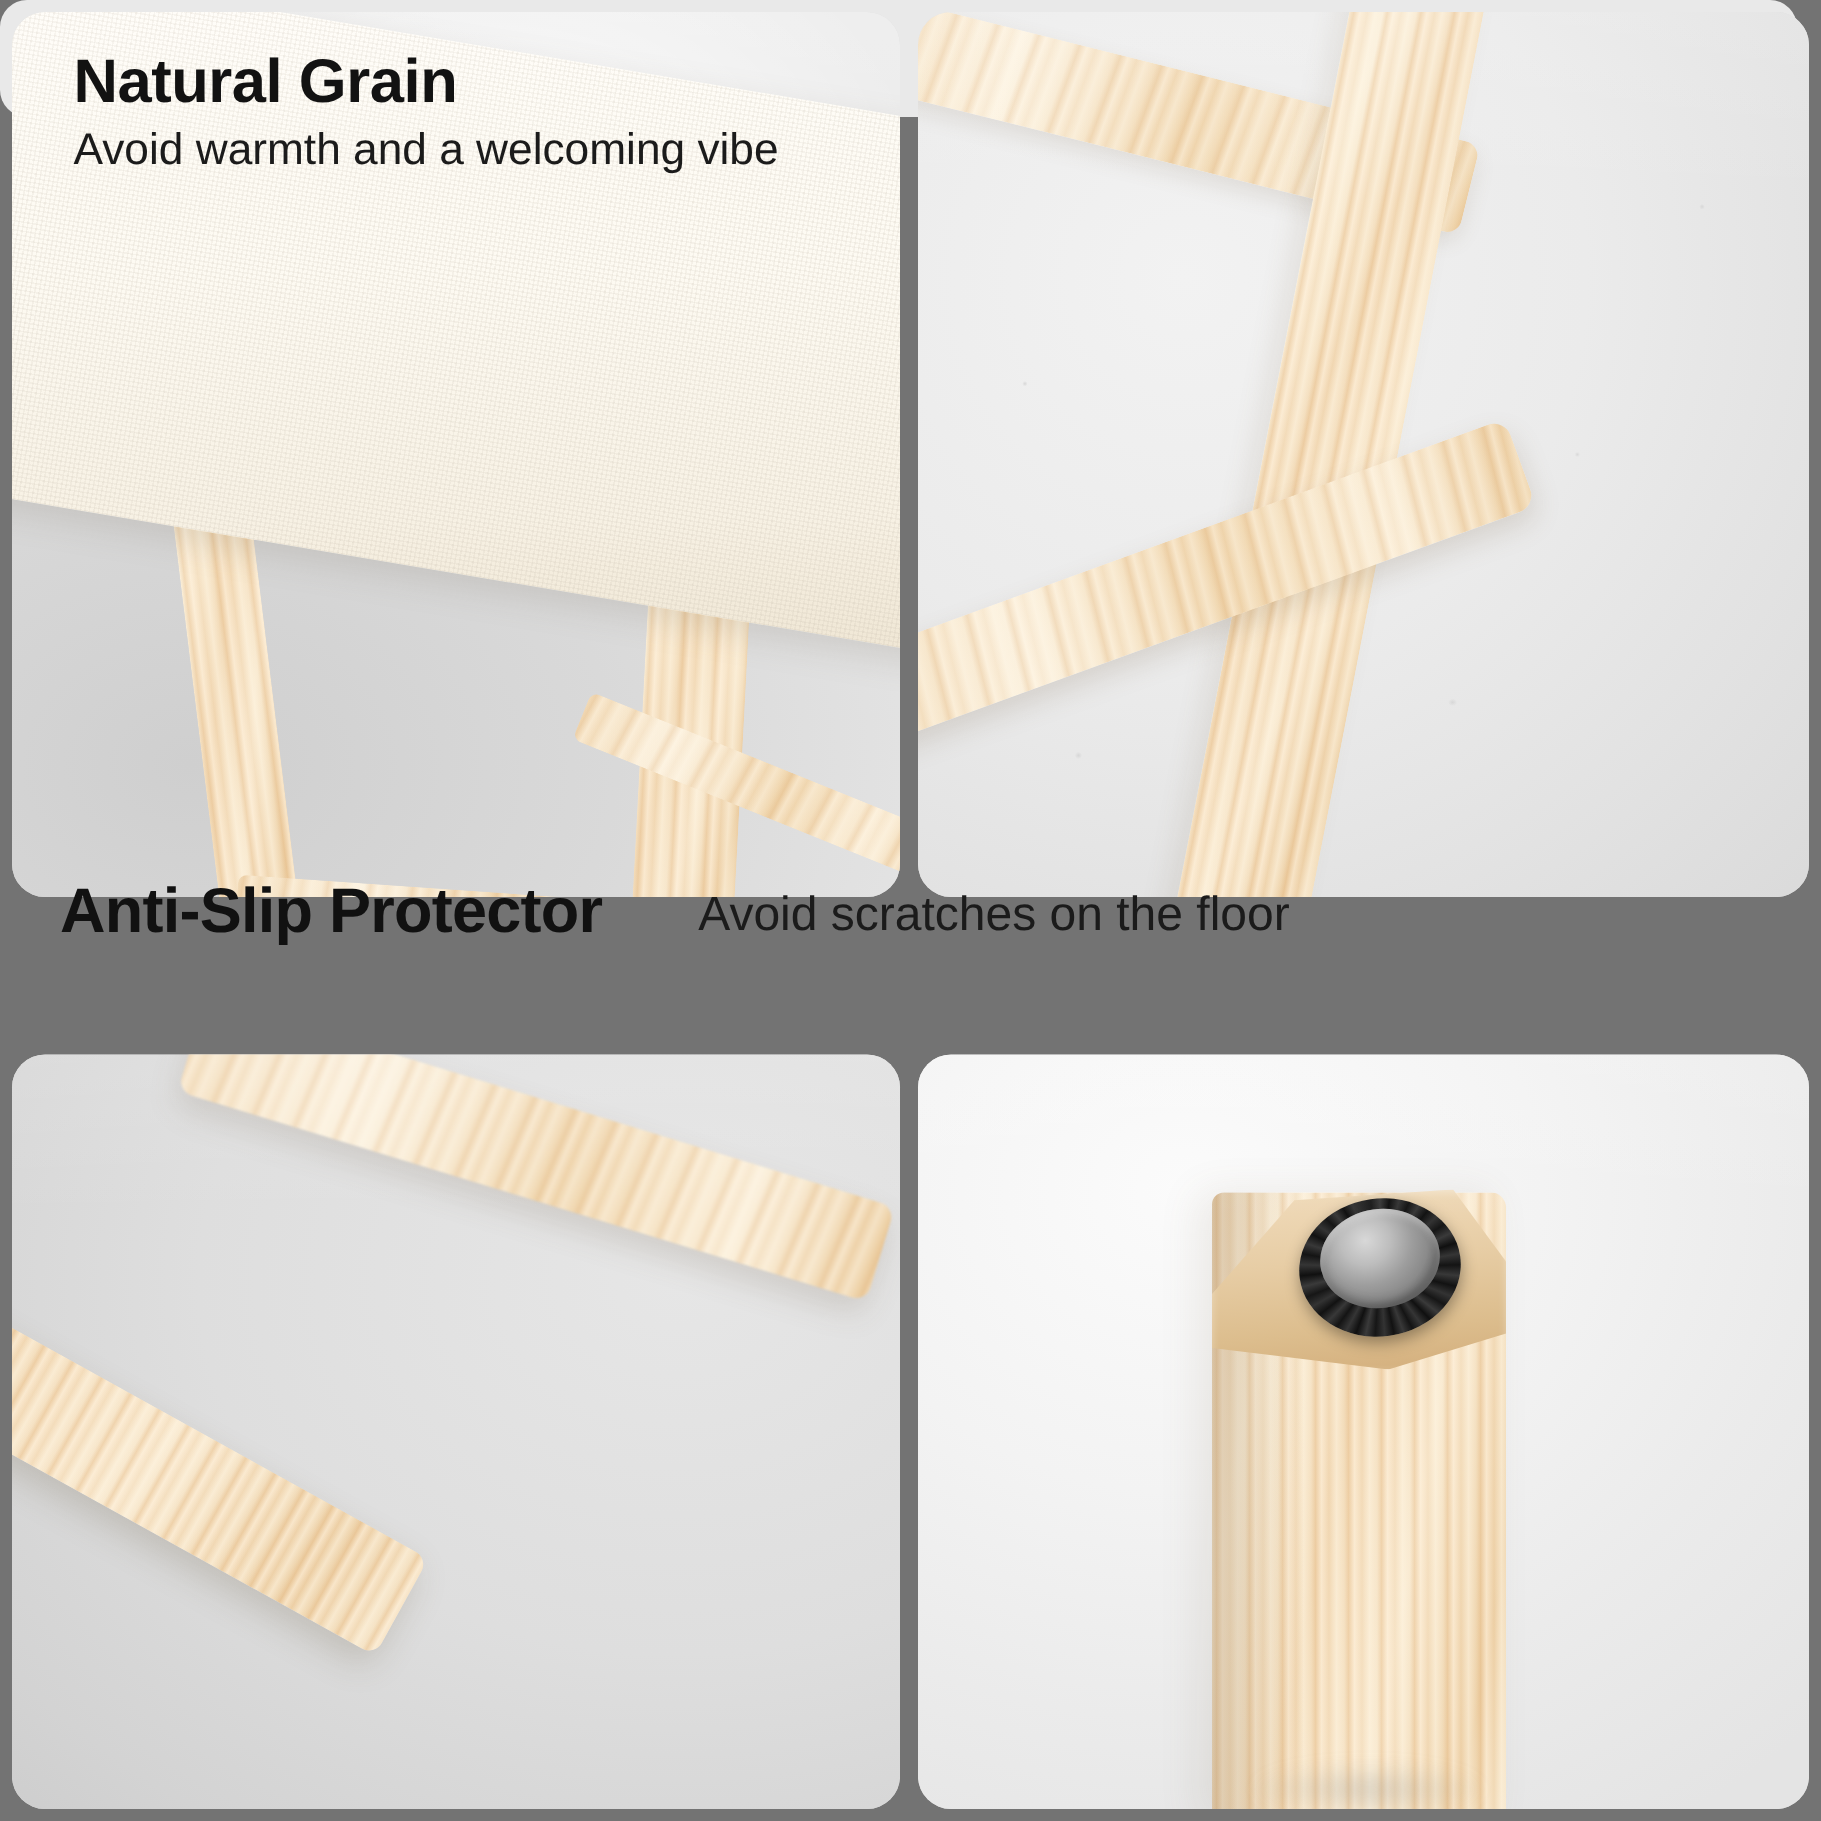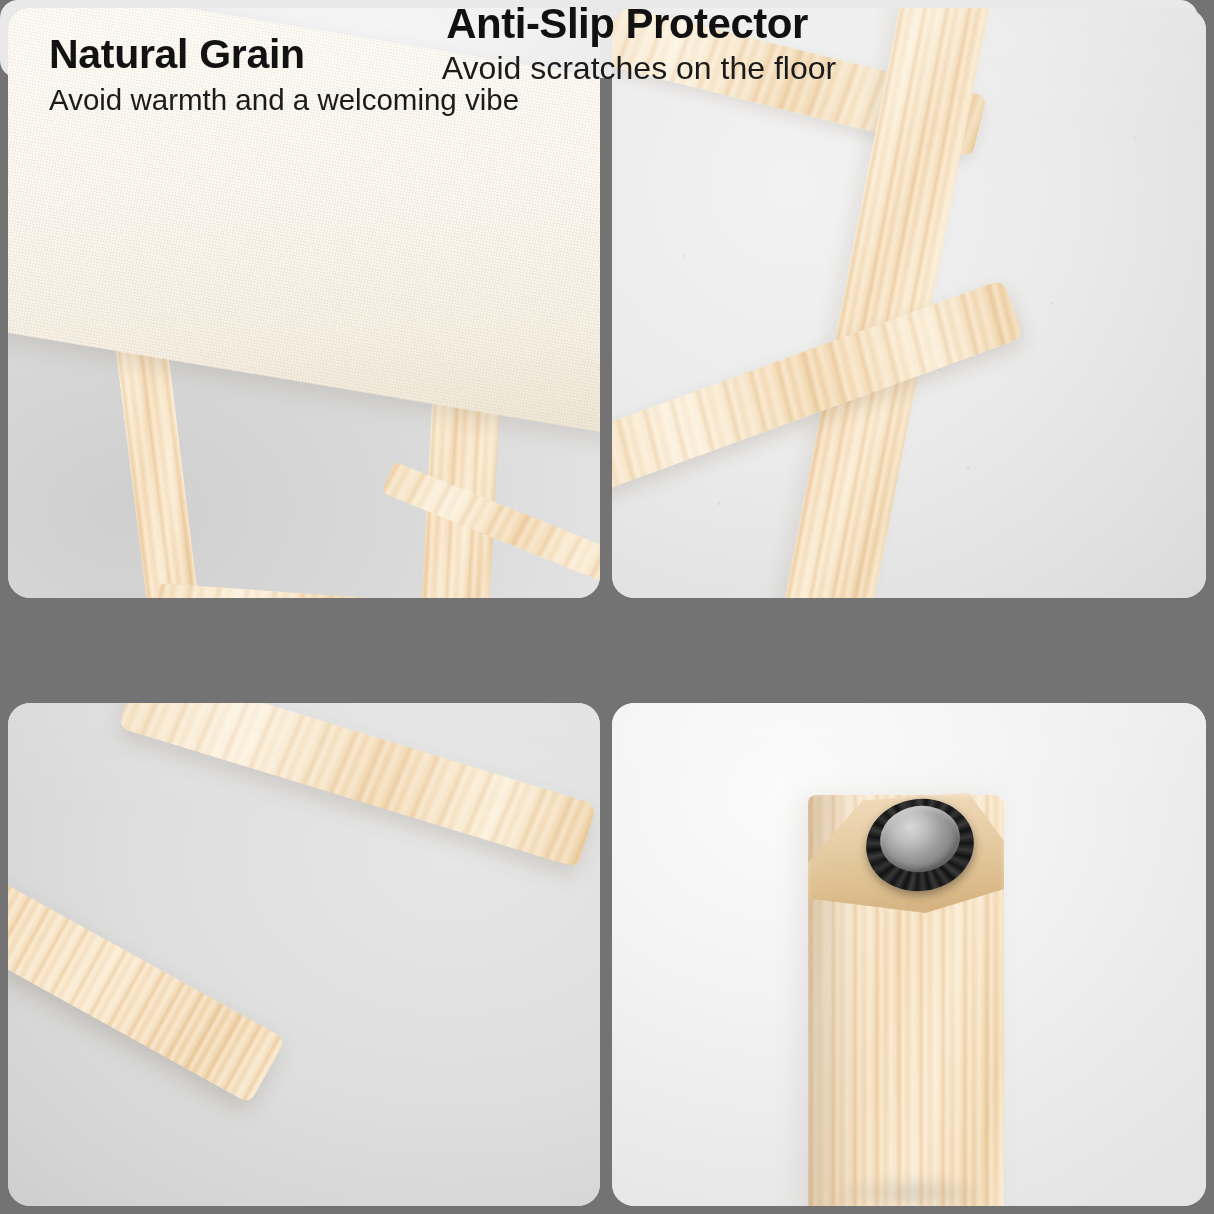--- a/index.html
+++ b/index.html
@@ -42,21 +42,21 @@
     margin:10px 0 0 0;
     font-size:29.5px;
     font-weight:normal;
     line-height:1.0;
     color:#1b1b1b;
   }
   #cap-tl{left:41px;top:26px;}
 
   #cap-banner{
     position:absolute;left:0;top:0;width:100%;height:100%;
-    display:flex;align-items:center;z-index:40;flex-direction:column;
+    display:flex;align-items:center;z-index:40;
   }
   #cap-banner h2{
     margin:0 0 0 40px;font-size:42px;font-weight:bold;color:#111;letter-spacing:-0.5px;
   }
   #cap-banner p{
     margin:0 0 0 64px;font-size:32px;color:#1b1b1b;position:relative;top:2px;
   }
 
   
   .ph{position:absolute;inset:0;}

